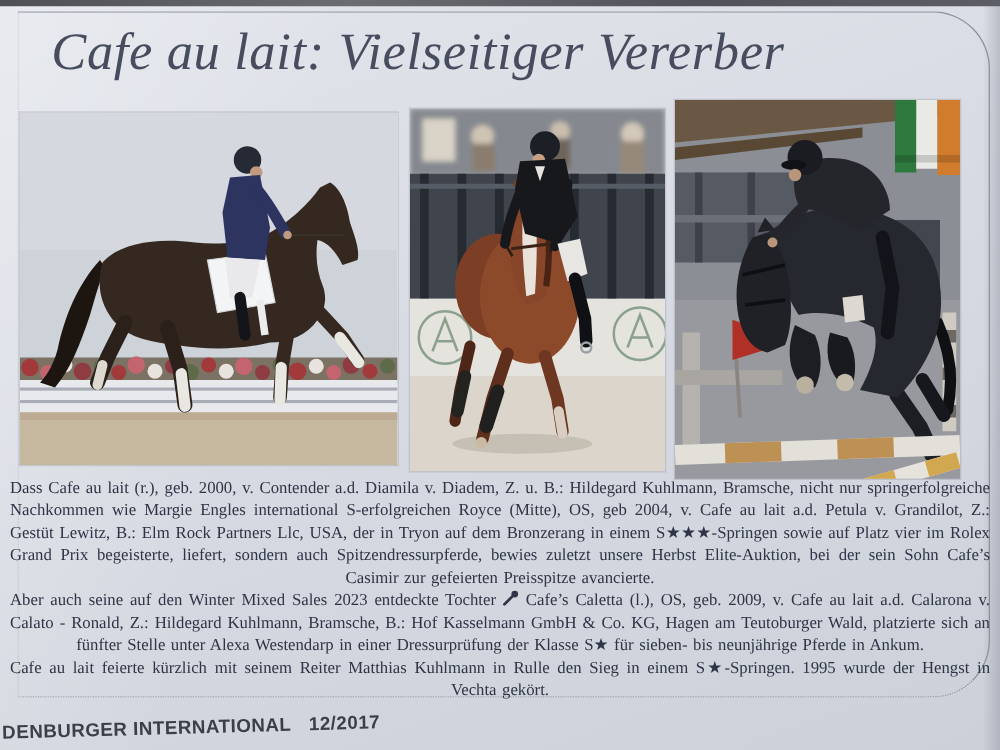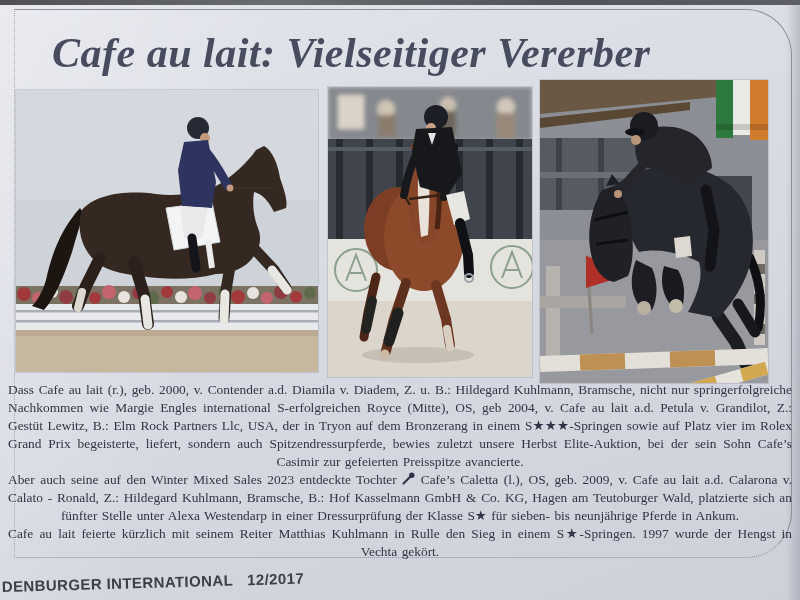--- a/index.html
+++ b/index.html
@@ -20,22 +20,22 @@
     background:linear-gradient(90deg,rgba(90,95,110,0) 0%,rgba(90,95,110,.25) 100%);}
   .frame{
     position:absolute;left:14px;top:9px;width:776px;height:547px;
     border-top:1.5px solid #8b909b;
     border-right:1.5px solid #8b909b;
     border-bottom:1.5px dotted #8a8f9a;
     border-left:1.5px dotted #a6abb5;
     border-radius:0 46px 46px 0;
   }
   .title{
-    position:absolute;left:40px;top:18px;margin:12px;
-    font-family:"Liberation Serif",serif;font-style:italic;font-weight:700;
+    position:absolute;left:40px;top:18px;margin:1px;
+    font-family:"Liberation Serif",serif;font-style:italic;font-weight:400;
     font-size:42px;line-height:1.1;color:#474d5e;letter-spacing:.5px;
     white-space:nowrap;
   }
   figure.photo{margin:0;position:absolute;box-shadow:0 0 0 1px rgba(120,125,135,.25);}
   .photo1{left:16px;top:90px;width:302px;height:282px;}
   .photo2{left:328px;top:87px;width:204px;height:290px;}
   .photo3{left:540px;top:80px;width:228px;height:303px;}
   figure.photo svg{display:block;width:100%;height:100%;}
   .article{
     position:absolute;left:8px;top:381px;width:784px;
@@ -274,19 +274,19 @@
       </g>
     </svg>
   </figure>
 
   <div class="article">
     <p>Dass Cafe au lait (r.), geb. 2000, v. Contender a.d. Diamila v. Diadem, Z. u. B.: Hildegard Kuhlmann, Bramsche, nicht nur springerfolgreiche Nachkommen wie Margie Engles international S-erfolgreichen Royce (Mitte), OS, geb 2004, v. Cafe au lait a.d. Petula v. Grandilot, Z.: Gestüt Lewitz, B.: Elm Rock Partners Llc, USA, der in Tryon auf dem Bronzerang in einem S★★★-Springen sowie auf Platz vier im Rolex Grand Prix begeisterte, liefert, sondern auch Spitzendressurpferde, bewies zuletzt unsere Herbst Elite-Auktion, bei der sein Sohn Cafe’s Casimir zur gefeierten Preisspitze avancierte.</p>
     <p><span>Aber auch seine auf den Winter Mixed Sales 2023 entdeckte Tochter </span><span class="gavel"><svg viewBox="0 0 13 13" width="13" height="13">
             <line x1="1.5" y1="11.5" x2="8.5" y2="4.5" stroke="#2f3546" stroke-width="2.2" stroke-linecap="round"></line>
             <circle cx="9.8" cy="3.2" r="2.7" fill="#2f3546"></circle>
           </svg></span><span> Cafe’s Caletta (l.), OS, geb. 2009, v. Cafe au lait a.d. Calarona v. Calato - Ronald, Z.: Hildegard Kuhlmann, Bramsche, B.: Hof Kasselmann GmbH &amp; Co. KG, Hagen am Teutoburger Wald, platzierte sich an fünfter Stelle unter Alexa Westendarp in einer Dressurprüfung der Klasse S★ für sieben- bis neunjährige Pferde in Ankum.</span></p>
-    <p>Cafe au lait feierte kürzlich mit seinem Reiter Matthias Kuhlmann in Rulle den Sieg in einem S★-Springen. 1997 wurde der Hengst in Vechta gekört.</p>
+    <p>Cafe au lait feierte kürzlich mit seinem Reiter Matthias Kuhlmann in Rulle den Sieg in einem S★-Springen. 1995 wurde der Hengst in Vechta gekört.</p>
   </div>
 
   <div class="footer">
     <span>DENBURGER INTERNATIONAL</span><span class="issue">12/2017</span>
   </div>
 </div>
 
 </body></html>

